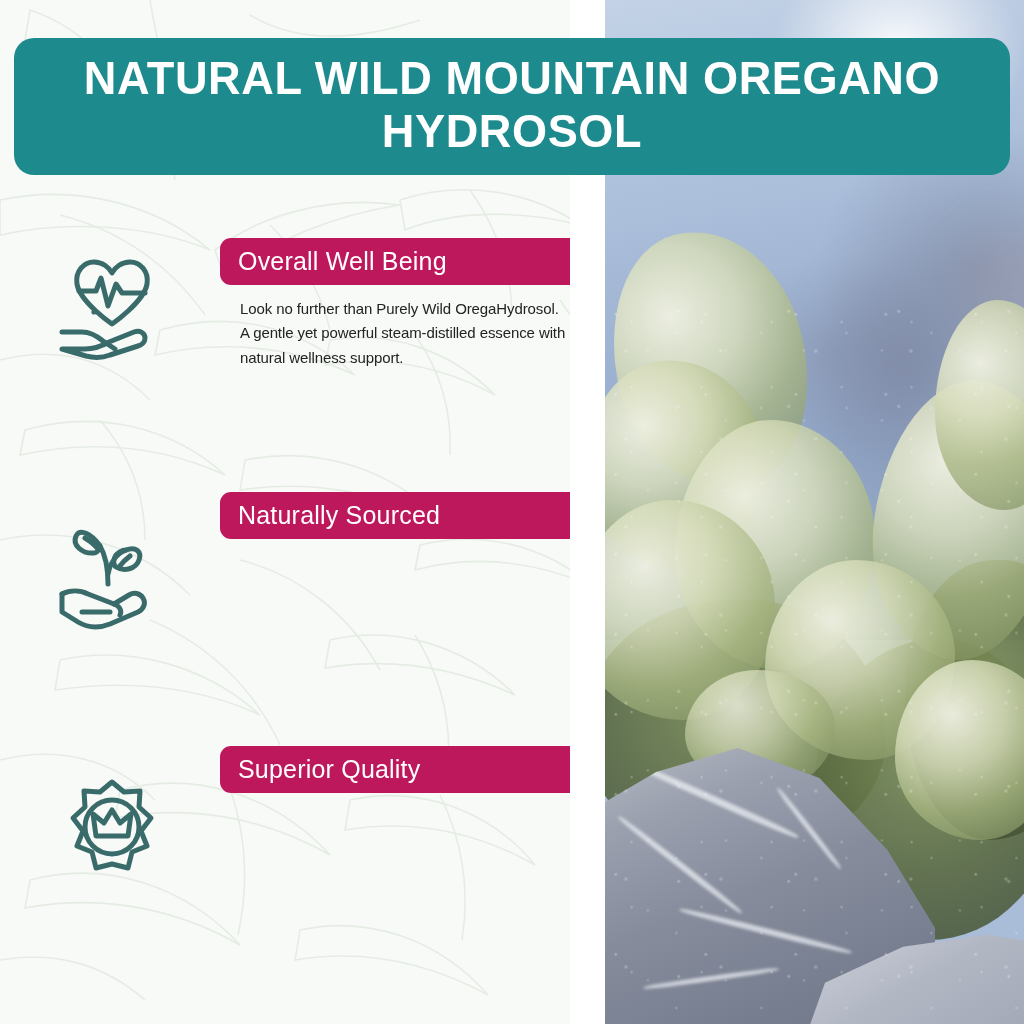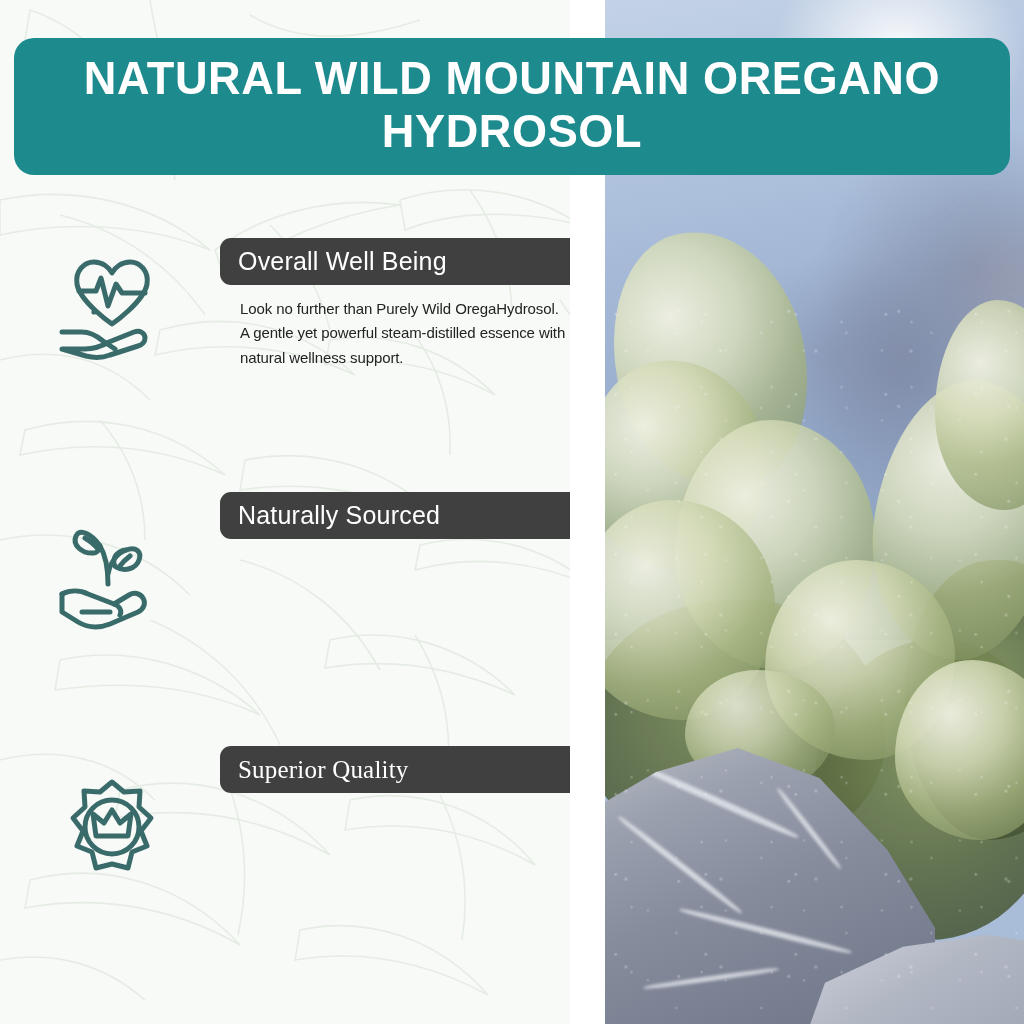--- a/index.html
+++ b/index.html
@@ -156,21 +156,21 @@
     position: absolute;
     left: 52px;
     width: 120px;
     height: 120px;
   }
   .feature-body {
     margin-left: 220px;
     width: 350px;
   }
   .feature-label {
-    background: #404040;
+    background: #be185d;
     border-radius: 11px 0 0 11px;
     height: 47px;
     display: flex;
     align-items: center;
     padding-left: 18px;
     box-sizing: border-box;
   }
   .feature-label span {
     color: #ffffff;
     font-size: 25px;
@@ -182,21 +182,21 @@
     font-size: 15px;
     line-height: 1.63;
     padding: 12px 0 0 20px;
     letter-spacing: -0.1px;
   }
 
   .f1 { height: 248px; }
   .f1 .feature-icon { top: 8px; }
   .f2 { height: 248px; text-align: right; }
   .f2 .feature-icon { top: 20px; }
-  .f3 { height: 240px; font-family: Liberation Serif, serif; }
+  .f3 { height: 240px; }
   .f3 .feature-icon { top: 28px; }
 </style>
 </head>
 <body>
 
 <div class="canvas">
 
   <div class="left-panel"></div>
 
   <svg class="leaf-pattern" viewBox="0 0 620 1024" preserveAspectRatio="none">

